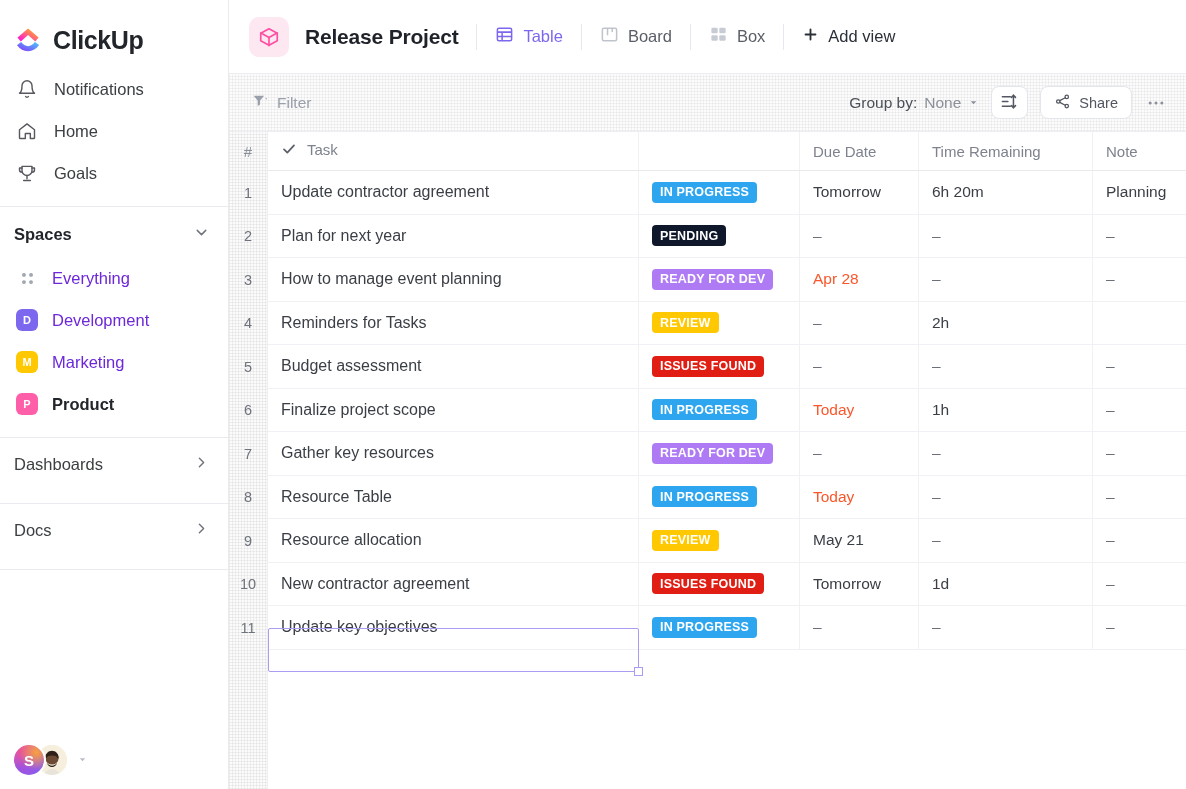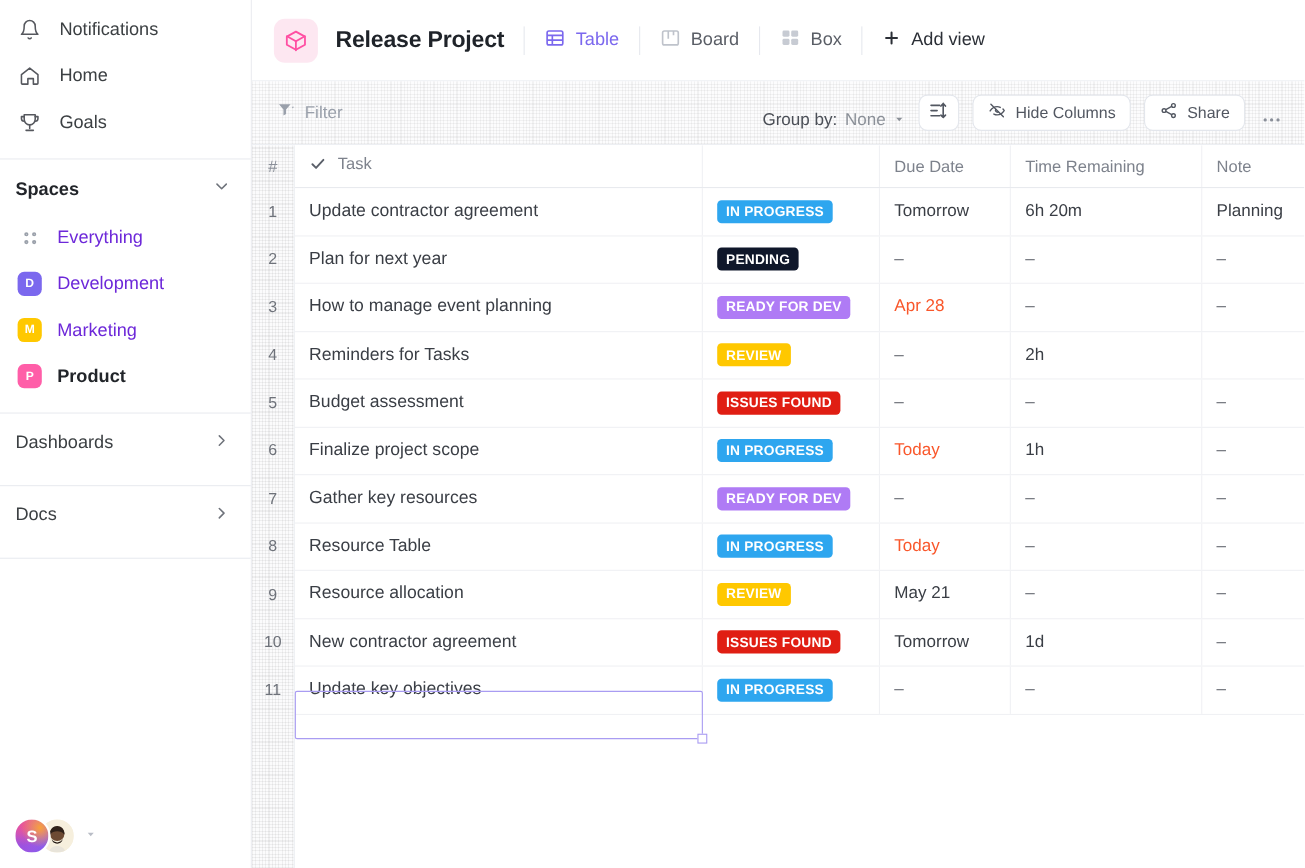--- a/index.html
+++ b/index.html
@@ -100,21 +100,21 @@
   .toolbar {
     height: 58px; flex: 0 0 58px;
     display: flex; align-items: center; padding: 0 14px 0 22px;
     background-color: #fcfcfd;
     background-image:
       repeating-linear-gradient(0deg, rgba(0,0,0,0.045) 0 1px, transparent 1px 3px),
       repeating-linear-gradient(90deg, rgba(0,0,0,0.045) 0 1px, transparent 1px 3px);
     border-bottom: 1px solid #eceef2;
   }
   .tb-left { display: flex; align-items: center; gap: 8px; }
-  .tb-right { margin-left: auto; display: flex; align-items: flex-end; gap: 12px; }
+  .tb-right { margin-left: auto; display: flex; align-items: center; gap: 12px; }
   .filter-btn { display: flex; align-items: center; gap: 8px; cursor: pointer; }
   .filter-lbl { font-size: 15.5px; color: #9aa0ab; }
   .groupby { font-size: 15.5px; color: #4b4f57; display: flex; align-items: center; gap: 7px; cursor: pointer; }
   .groupby .gval { color: #8b9098; }
   .pill {
     display: flex; align-items: center; gap: 8px;
     height: 33px; padding: 0 13px;
     border: 1px solid #e3e6ec; border-radius: 8px; background: #fff;
     font-size: 14.5px; color: #525761; cursor: pointer;
   }
@@ -172,20 +172,39 @@
   .filler { display: flex; flex: 1; }
   .filler .cell { border-bottom: none; }
 </style>
 </head>
 <body>
 
 <div class="app">
 
   <div class="sidebar">
 
+    <div class="brand">
+      <span class="brand-logo">
+        <svg width="30" height="30" viewBox="0 0 30 30">
+          <defs>
+            <linearGradient id="cuA" x1="0" y1="1" x2="1" y2="0">
+              <stop offset="0" stop-color="#8930fd"></stop>
+                <stop offset="1" stop-color="#49ccf9"></stop>
+            </linearGradient>
+            <linearGradient id="cuB" x1="0" y1="1" x2="1" y2="0">
+              <stop offset="0" stop-color="#ff02f0"></stop>
+                <stop offset="1" stop-color="#ffc800"></stop>
+            </linearGradient>
+          </defs>
+          <path d="M3 20.2 L7.1 17.1 C9.2 19.9 11.5 21.2 14.1 21.2 C16.7 21.2 18.9 19.9 20.9 17.1 L25.1 20.1 C22.2 24.1 18.6 26.2 14.1 26.2 C9.6 26.2 5.9 24.1 3 20.2 Z" fill="url(#cuA)"></path>
+          <path d="M14.1 10.1 L6.8 16.4 L3.5 12.6 L14.1 3.4 L24.6 12.6 L21.3 16.4 Z" fill="url(#cuB)"></path>
+        </svg>
+      </span>
+      <span class="brand-name">ClickUp</span>
+    </div>
 
     <div class="nav">
       <div class="nav-item">
         <span class="ico">
           <svg width="20" height="20" viewBox="0 0 24 24" fill="none" stroke="#56585e" stroke-width="1.7" stroke-linecap="round" stroke-linejoin="round">
             <path d="M18 8A6 6 0 0 0 6 8c0 7-3 9-3 9h18s-3-2-3-9"></path>
               <path d="M13.7 21a2 2 0 0 1-3.4 0"></path>
           </svg>
         </span>
         <span class="lbl">Notifications</span>
@@ -380,31 +399,20 @@
 
         <div class="pill icononly">
           <span>
             <svg width="19" height="19" viewBox="0 0 24 24" fill="none" stroke="#525761" stroke-width="1.9" stroke-linecap="round">
               <path d="M3 6h10M3 12h7M3 18h10"></path>
                 <path d="M17 4v16M17 4l-2.6 2.8M17 4l2.6 2.8M17 20l-2.6-2.8M17 20l2.6-2.8"></path>
             </svg>
           </span>
         </div>
 
-        <div class="pill">
-          <span>
-            <svg width="17" height="17" viewBox="0 0 24 24" fill="none" stroke="#525761" stroke-width="1.8" stroke-linecap="round">
-              <path d="M3 12.5s3.5-5.5 9-5.5c1.5 0 2.8.4 4 1"></path>
-                <path d="M19.5 10c.8.9 1.5 2 1.5 2s-3.5 5.5-9 5.5c-1.6 0-3-.4-4.2-1"></path>
-              <path d="M10.2 10.4a2.4 2.4 0 0 0 3.3 3.3"></path>
-                <path d="M4 4l16 16"></path>
-            </svg>
-          </span>
-          <span>Hide Columns</span>
-        </div>
 
         <div class="pill">
           <span>
             <svg width="17" height="17" viewBox="0 0 24 24" fill="none" stroke="#525761" stroke-width="1.8" stroke-linecap="round">
               <circle cx="18" cy="5.5" r="2.4"></circle>
                 <circle cx="6" cy="12" r="2.4"></circle>
                 <circle cx="18" cy="18.5" r="2.4"></circle>
               <path d="M8.2 10.8l7.6-4.1M8.2 13.2l7.6 4.1"></path>
             </svg>
           </span>

